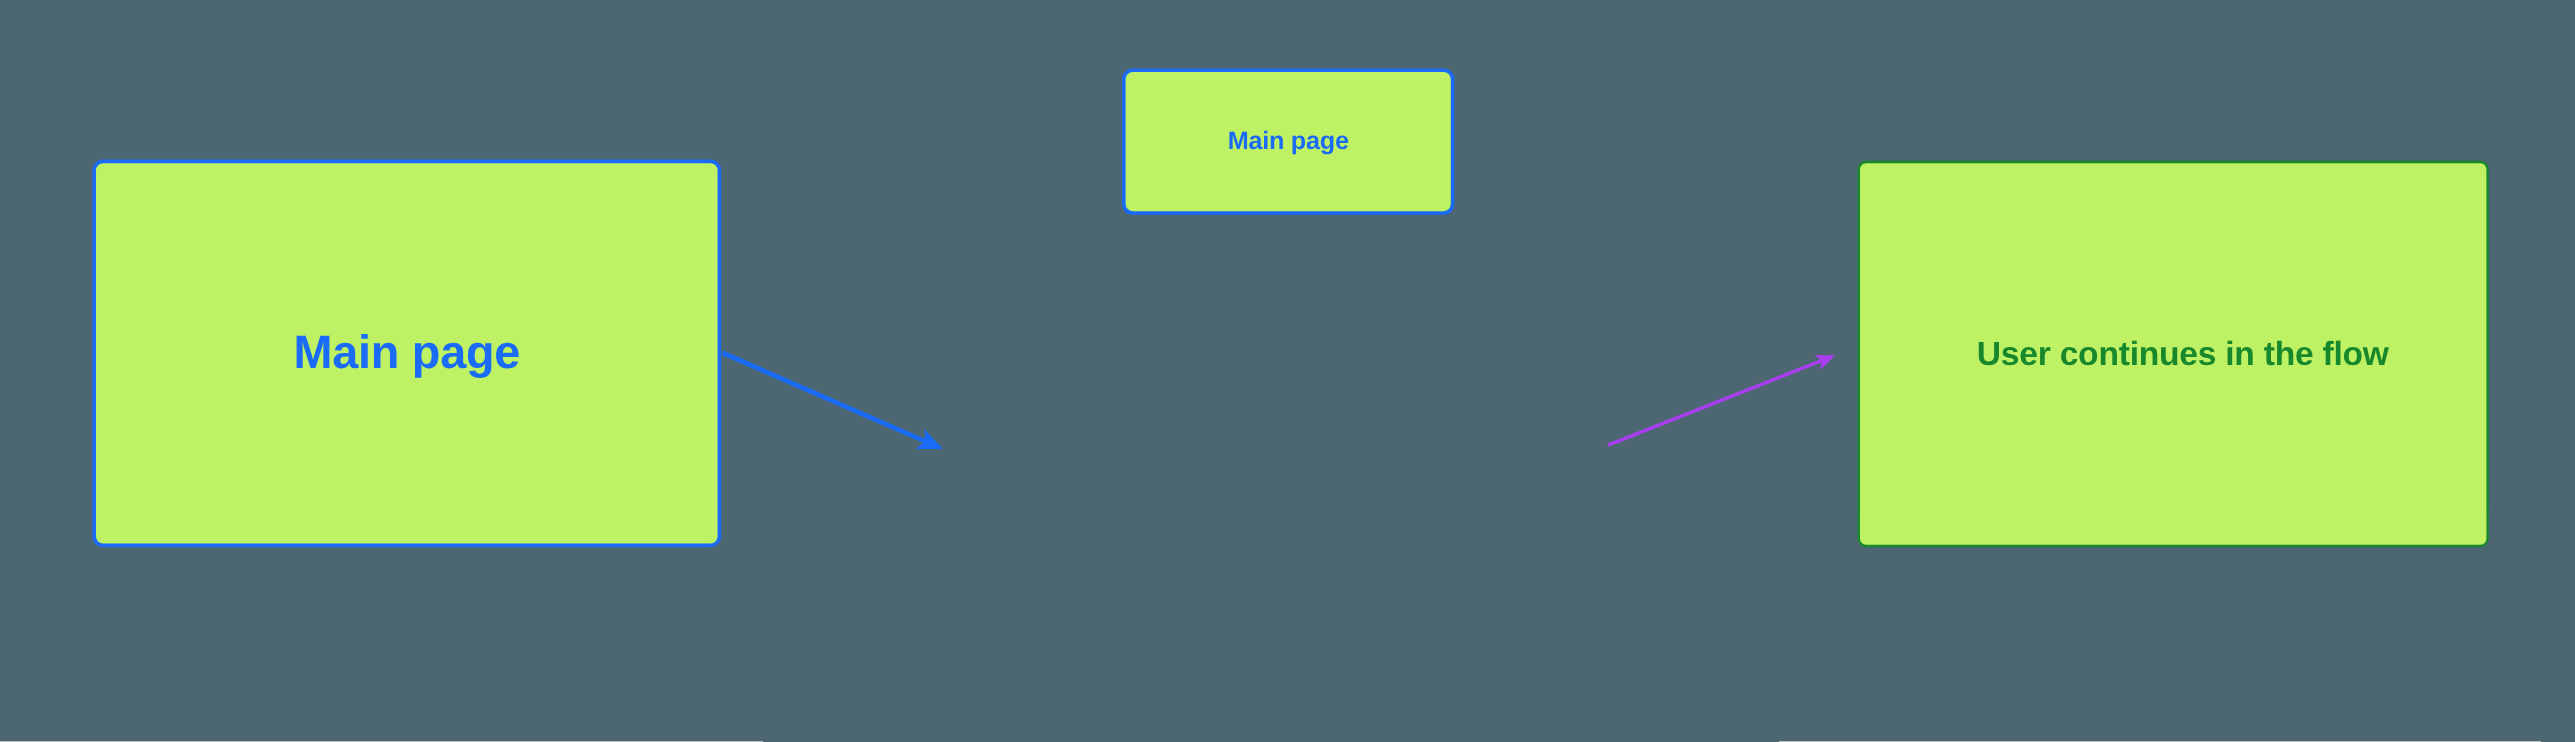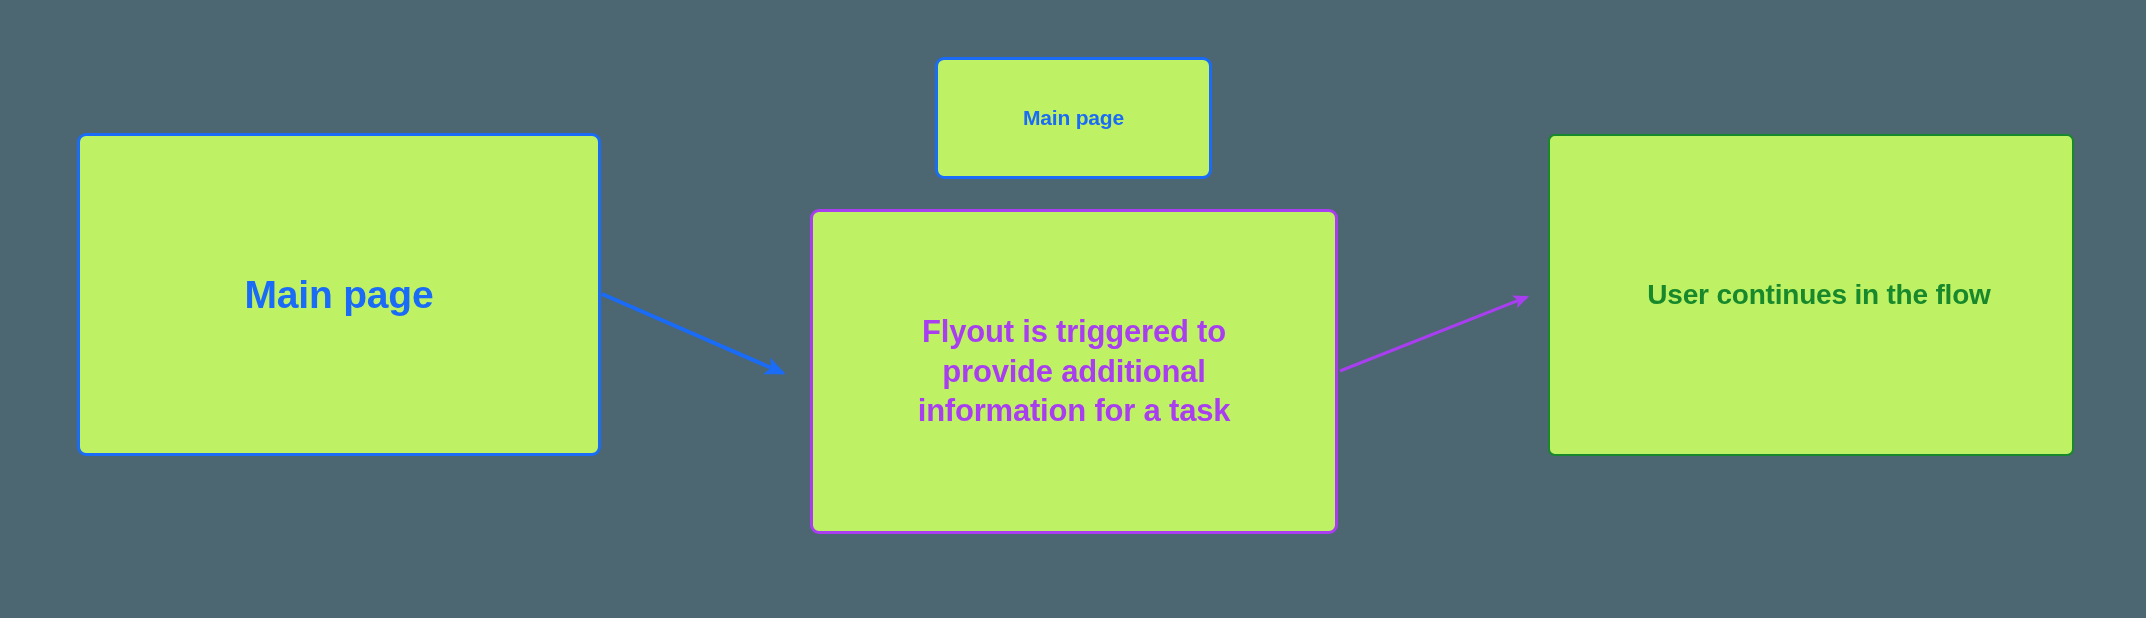--- a/index.html
+++ b/index.html
@@ -117,23 +117,18 @@
   </svg>
 
   <div class="node" id="node-main-page-large">
     <div class="node-label">Main page</div>
   </div>
 
   <div class="node" id="node-main-page-small">
     <div class="node-label">Main page</div>
   </div>
 
-  <div class="node" id="node-flyout">
-    <div class="node-label">Flyout is triggered to
-provide additional
-information for a task</div>
-  </div>
 
   <div class="node" id="node-user-continues">
     <div class="node-label">User continues in the flow</div>
   </div>
 
 </div>
 
 </body></html>

